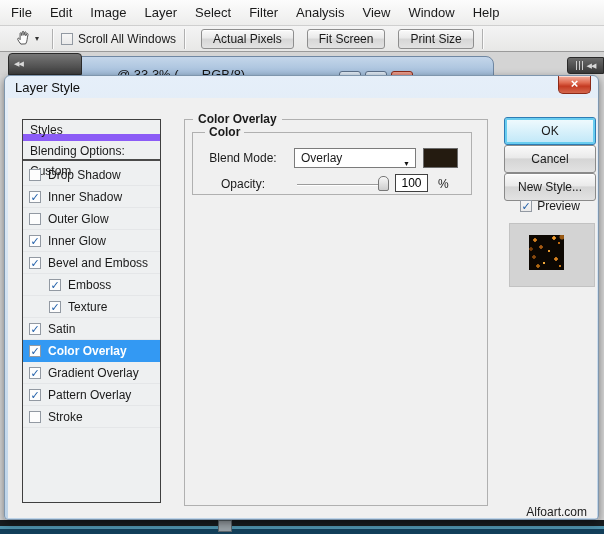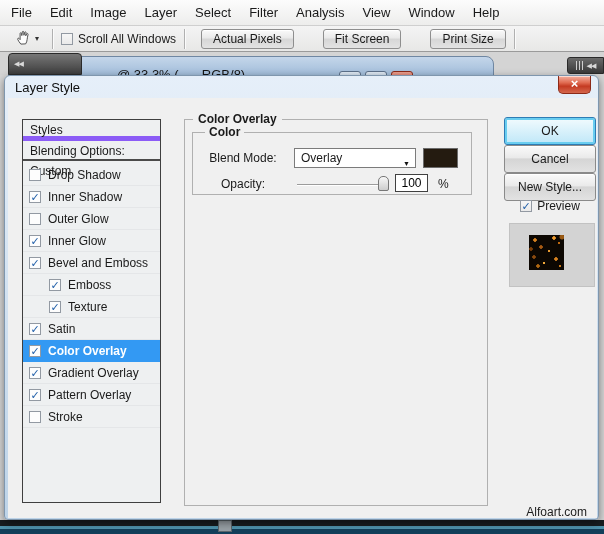--- a/index.html
+++ b/index.html
@@ -26,21 +26,21 @@
   .tool-btn { margin-left:10px; display:flex; align-items:center; gap:3px; padding:1px 4px; border:1px solid transparent; border-radius:3px; }
   .dd-arrow { font-size:8px; color:#333; }
   .vsep { width:1px; height:20px; background:#b0b0b0; box-shadow:1px 0 0 #fbfbfb; margin:0 8px; }
   .cb {
     width:12px; height:12px; display:inline-flex; align-items:center; justify-content:center;
     background:linear-gradient(#f6f6f6,#eaeaea); border:1px solid #9299a2;
     font-size:11px; line-height:10px; color:#1f5ea8; font-weight:bold; flex:0 0 auto;
   }
   .cb.chk { color:#1f5ea8; }
   .tb-check { display:flex; align-items:center; gap:5px; }
-  .toolbar-buttons { display:flex; gap:29px; margin-left:8px;justify-content:center; }
+  .toolbar-buttons { display:flex; gap:13px; margin-left:8px;justify-content:center; }
   .tb-btn {
     padding:2px 11px; font-size:12px; border:1px solid #8e8e8e; border-radius:3px;
     background:linear-gradient(#fafafa,#e9e9e9 45%,#d6d6d6 50%,#e3e3e3);
     box-shadow:inset 0 1px 0 #fff;
   }
   
   .docstrip { position:absolute; left:0; top:52px; width:604px; height:23px; background:#d4d4d4; }
   .doc-titlebar {
     position:absolute; left:8px; top:4px; width:486px; height:26px;
     background:linear-gradient(#c4d6ea,#96b4d4);
@@ -81,21 +81,21 @@
     background:linear-gradient(#f3b0a0,#e06a50 40%,#c43a22 60%,#d4674d);
     box-shadow:inset 0 1px 0 rgba(255,255,255,.55);
     color:#fff; font-weight:bold; font-size:13px; line-height:16px; text-align:center;
   }
   .client { position:relative; width:589px; height:420px; background:#f0f0f0; }
   
   .styles-box {
     position:absolute; left:14px; top:21px; width:139px; height:384px;
     background:#eef0f1; border:1px solid #3f3f3f;
   }
-  .styles-header { height:21px; line-height:21px; padding-left:7px; border-bottom:5px solid #8b5cf6; }
+  .styles-header { height:21px; line-height:21px; padding-left:7px; border-bottom:7px solid #8b5cf6; }
   .blend-opts  { height:20px; line-height:20px; padding-left:7px; border-bottom:2px solid #4a4a4a; }
   .styles-list { padding-top:3px; }
   .style-row { height:22px; display:flex; align-items:center; gap:7px; padding-left:6px; border-bottom:1px solid #e4e6e8; }
   .style-row.indent { padding-left:26px; }
   .style-row.sel { background:var(--sel-blue); color:#fff; font-weight:bold; border-bottom-color:var(--sel-blue); }
   .style-row .cb { background:#fdfdfd; }
   
   .fieldset {
     position:absolute; left:176px; top:21px; width:304px; height:387px;
     border:1px solid #b0b0b0;

